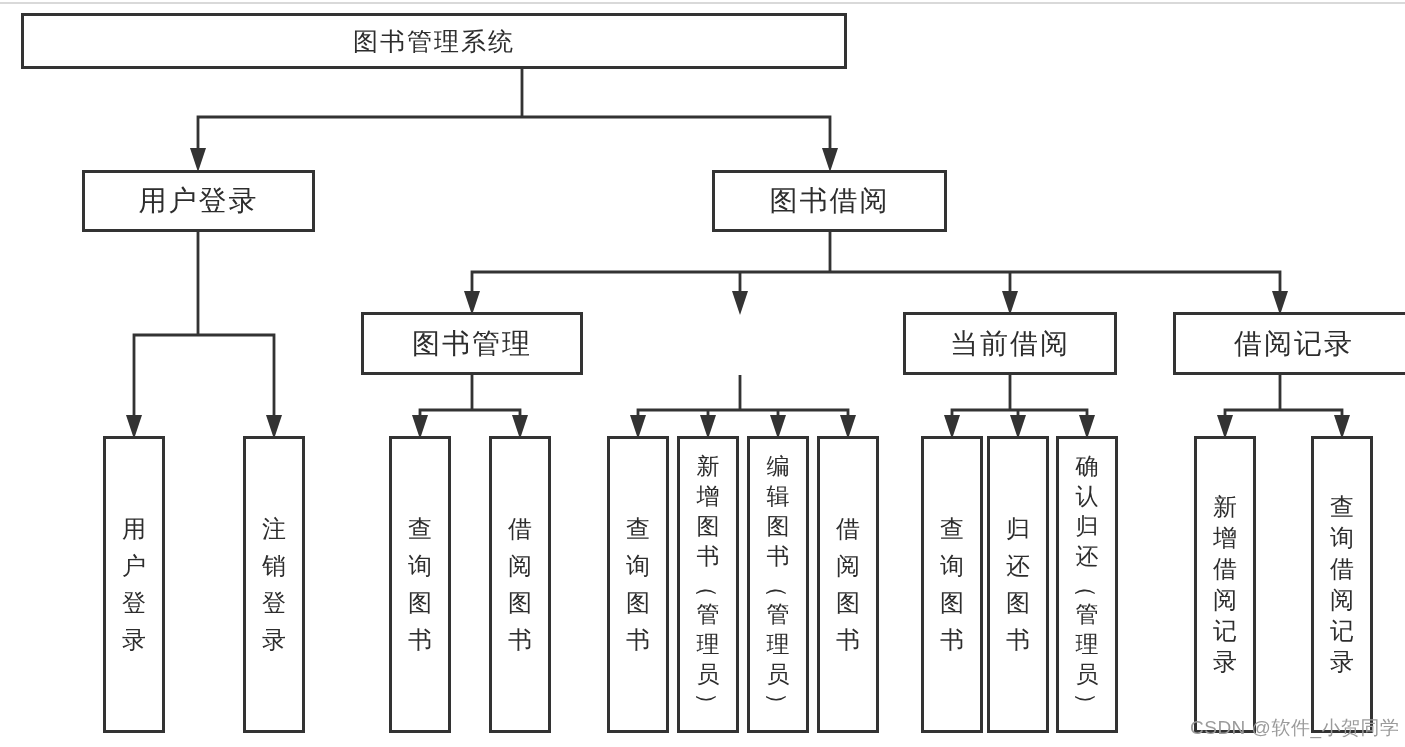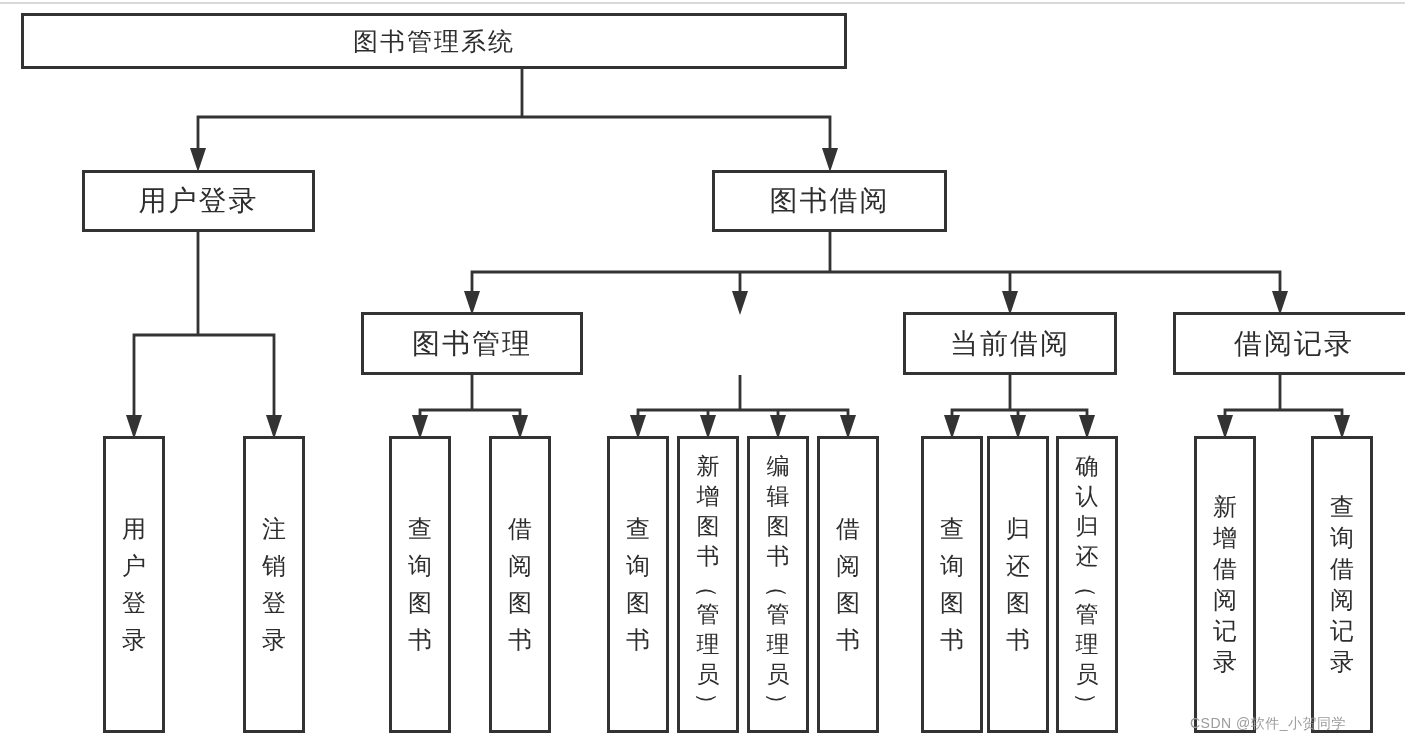--- a/index.html
+++ b/index.html
@@ -44,21 +44,21 @@
   .v-text.mid   { gap:7px;  }
   .v-text.long  { gap:6px; font-size:23px; }
   .v-text span.rot {
     transform:rotate(90deg);
     height:22px; width:24px;
     display:flex; align-items:center; justify-content:center;
   }
   .watermark {
     position:absolute;
     left:1190px; top:715px;
-    font-size:14px; letter-spacing:0.5px;
+    font-size:19px; letter-spacing:0.5px;
     color:#9b9b9b;
     white-space:nowrap;
   }
 </style>
 </head>
 <body>
 
 <div id="canvas">
 
   <div class="hairline"></div>

